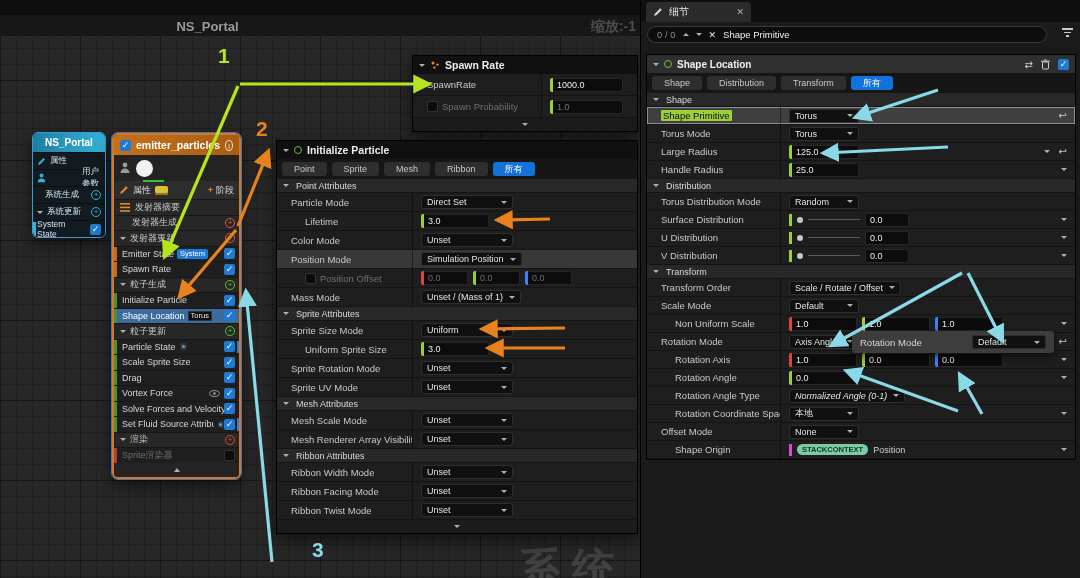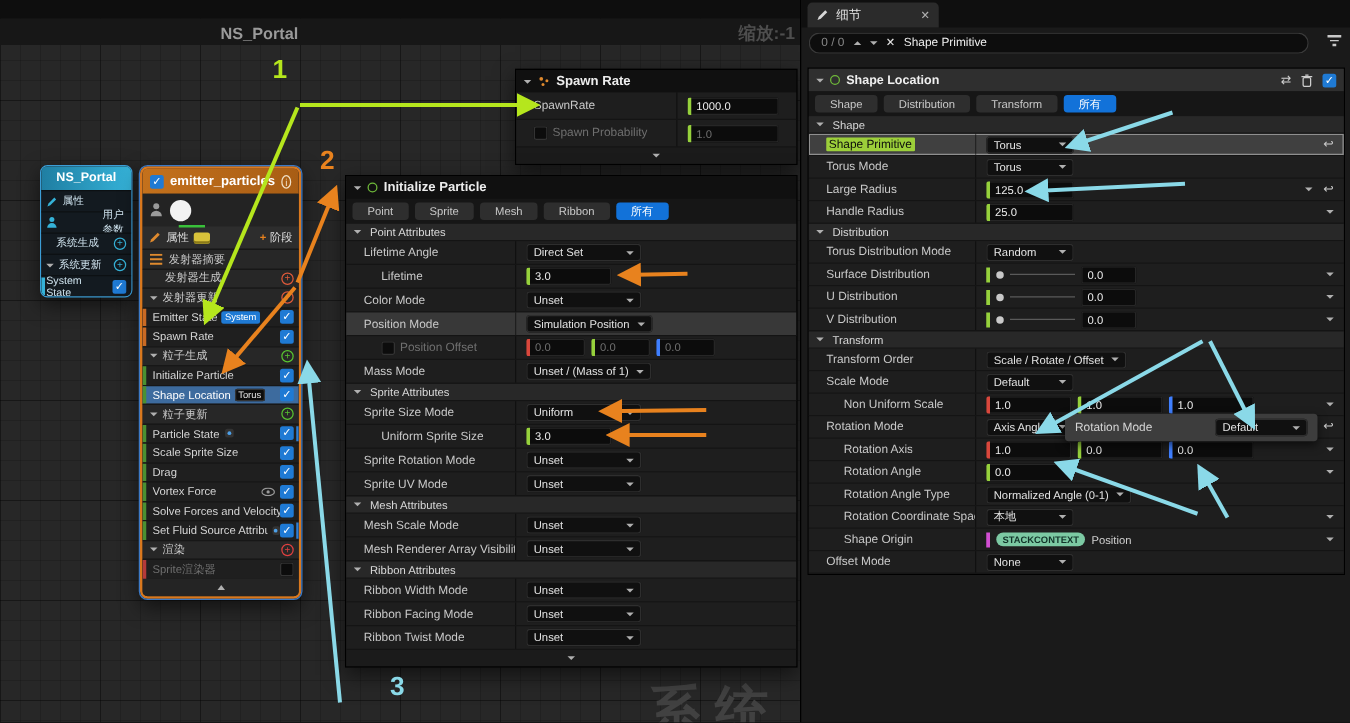--- a/index.html
+++ b/index.html
@@ -359,21 +359,21 @@
         <div class="tabbtn">Ribbon</div>
         <div class="tabbtn active">所有</div>
       </div>
     <div id="init-rows">
         <div class="psec">
           <span class="caret sm"></span>
           <span style="margin-left: 2px;">Point Attributes</span>
         </div>
         <div class="prow">
           <div class="plblc">
-            <span class="plbl">Lifetime Angle</span>
+            <span class="plbl">Particle Mode</span>
           </div>
           <div class="pctl">
             <div class="dd" style="min-width: 92px;">
               <span>Direct Set</span>
               <span class="caret sm"></span>
             </div>
           </div>
         </div>
         <div class="prow">
           <div class="plblc ind">
@@ -826,62 +826,62 @@
             </div>
             <div class="tail">
               <span class="caret sm"></span>
             </div>
           </div>
           <div class="prow" style="height: 18px;">
             <div class="plblc ind">
               <span class="plbl">Rotation Angle Type</span>
             </div>
             <div class="pctl">
-              <div class="dd" style="min-width: 70px;">
+              <div class="dd" style="min-width: 70px; font-style: italic;">
                 <span>Normalized Angle (0-1)</span>
                 <span class="caret sm"></span>
               </div>
             </div>
           </div>
           <div class="prow" style="height: 18px;">
             <div class="plblc ind">
               <span class="plbl">Rotation Coordinate Space</span>
             </div>
             <div class="pctl">
               <div class="dd" style="min-width: 70px;">
                 <span>本地</span>
                 <span class="caret sm"></span>
               </div>
             </div>
             <div class="tail">
               <span class="caret sm"></span>
             </div>
           </div>
           <div class="prow" style="height: 18px;">
+            <div class="plblc">
+              <span class="plbl">Offset Mode</span>
+            </div>
+            <div class="pctl">
+              <div class="dd" style="min-width: 70px;">
+                <span>None</span>
+                <span class="caret sm"></span>
+              </div>
+            </div>
+          </div>
+          <div class="prow" style="height: 18px;">
             <div class="plblc ind">
               <span class="plbl">Shape Origin</span>
             </div>
             <div class="pctl">
               <span class="sbar" style="background: rgb(210, 79, 210);"></span>
               <span class="pill" style="background: rgb(124, 201, 163); color: rgb(18, 52, 42);">STACKCONTEXT</span>
               <span style="font-size: 9px; color: rgb(208, 208, 208);">Position</span>
             </div>
             <div class="tail">
               <span class="caret sm"></span>
-            </div>
-          </div>
-          <div class="prow" style="height: 18px;">
-            <div class="plblc">
-              <span class="plbl">Offset Mode</span>
-            </div>
-            <div class="pctl">
-              <div class="dd" style="min-width: 70px;">
-                <span>None</span>
-                <span class="caret sm"></span>
-              </div>
             </div>
           </div>
         </div>
     </div>
   </div>
 
   <svg id="arrows">
     <defs>
       <marker id="mh-green" markerWidth="6" markerHeight="6" refX="4.6" refY="3" orient="auto">
           <path d="M0,0 L6,3 L0,6 Z" fill="#b5e61d"></path>

